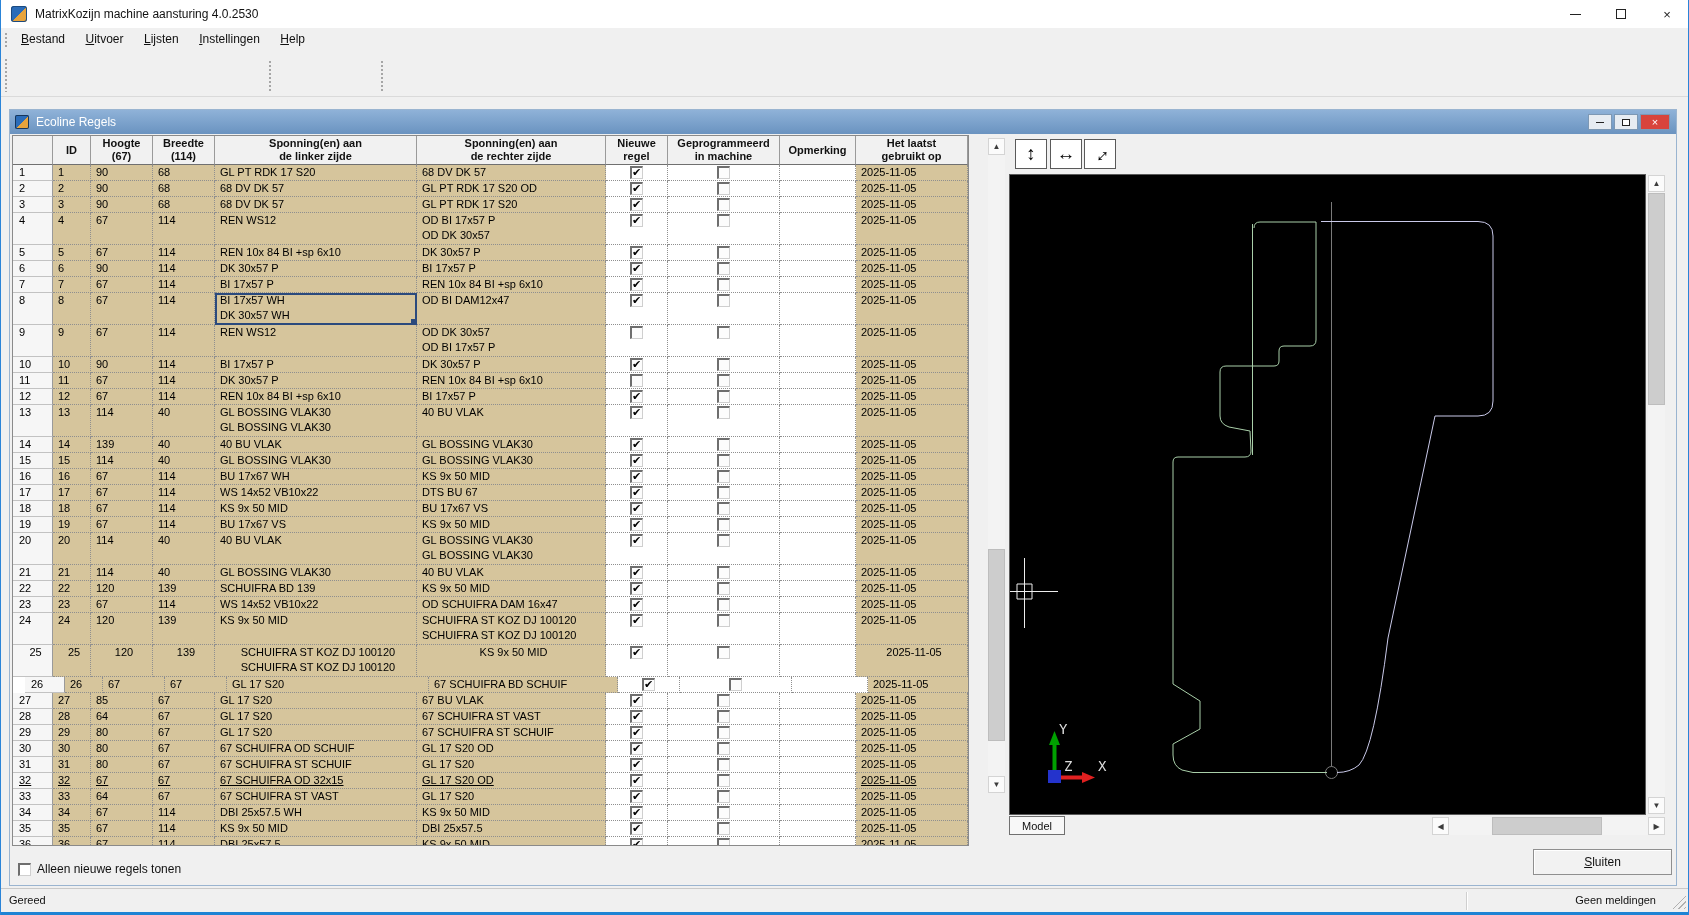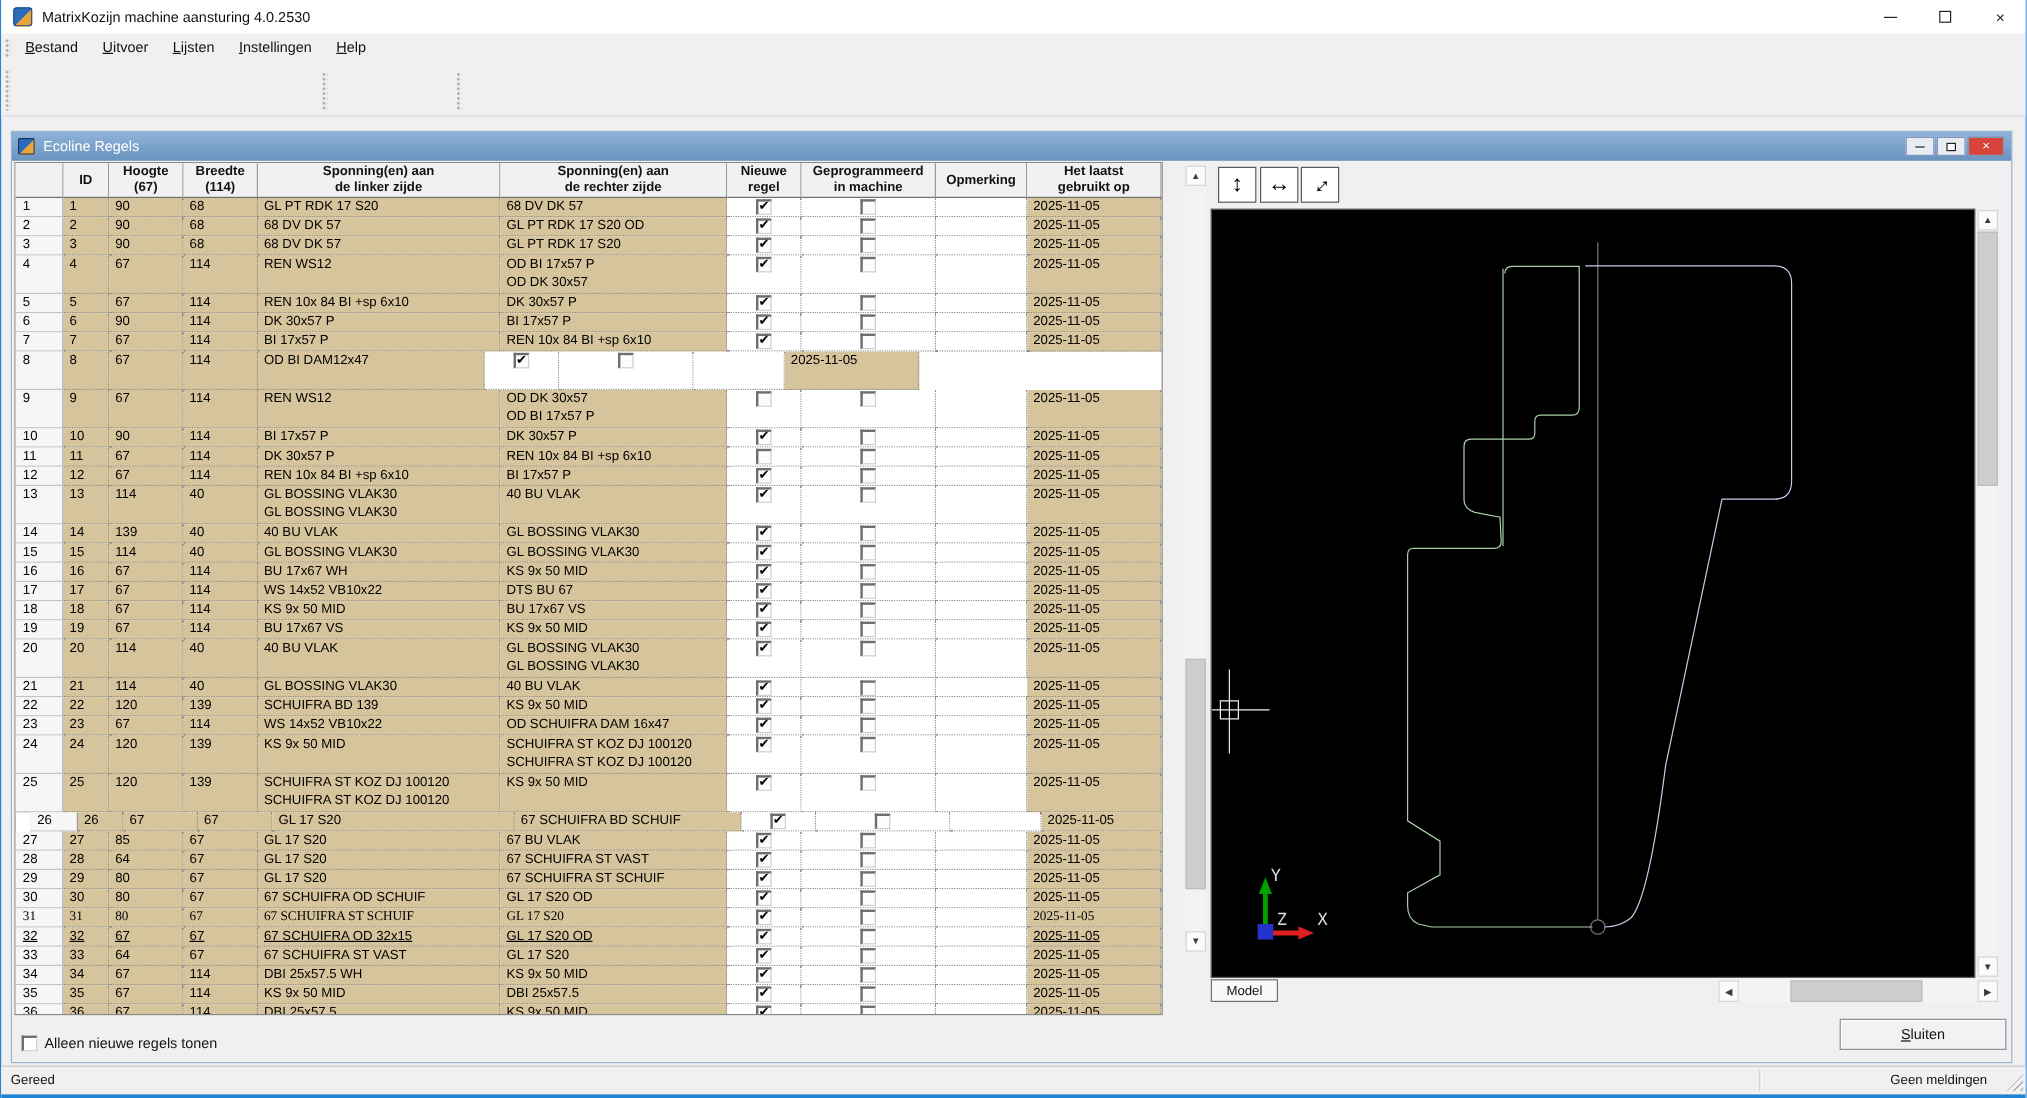--- a/index.html
+++ b/index.html
@@ -499,20 +499,24 @@
             </div>
             <div class="tcell c-tan" style="width: 38px;">
               <div class="ln">8</div>
             </div>
             <div class="tcell c-tan" style="width: 62px;">
               <div class="ln">67</div>
             </div>
             <div class="tcell c-tan" style="width: 62px;">
               <div class="ln">114</div>
             </div>
+            <div class="tcell c-tan selected" style="width: 202px;">
+              <div class="ln">BI 17x57 WH</div>
+              <div class="ln">DK 30x57 WH</div>
+            </div>
             <div class="tcell c-tan" style="width: 189px;">
               <div class="ln">OD BI DAM12x47</div>
             </div>
             <div class="tcell c-white c-check" style="width: 62px;">
               <span class="cb on"></span>
             </div>
             <div class="tcell c-white c-check" style="width: 112px;">
               <span class="cb"></span>
             </div>
             <div class="tcell c-white" style="width: 76px;">
@@ -902,21 +906,21 @@
             <div class="tcell c-white c-check" style="width: 112px;">
               <span class="cb"></span>
             </div>
             <div class="tcell c-white" style="width: 76px;">
               <div class="ln"></div>
             </div>
             <div class="tcell c-tan" style="width: 112px;">
               <div class="ln">2025-11-05</div>
             </div>
           </div>
-          <div class="trow" style="height: 16px; align-items: flex-end;">
+          <div class="trow" style="height: 16px;">
             <div class="tcell c-num" style="width: 40px;">
               <div class="ln">21</div>
             </div>
             <div class="tcell c-tan" style="width: 38px;">
               <div class="ln">21</div>
             </div>
             <div class="tcell c-tan" style="width: 62px;">
               <div class="ln">114</div>
             </div>
             <div class="tcell c-tan" style="width: 62px;">
@@ -1031,21 +1035,21 @@
             <div class="tcell c-white c-check" style="width: 112px;">
               <span class="cb"></span>
             </div>
             <div class="tcell c-white" style="width: 76px;">
               <div class="ln"></div>
             </div>
             <div class="tcell c-tan" style="width: 112px;">
               <div class="ln">2025-11-05</div>
             </div>
           </div>
-          <div class="trow" style="height: 32px;">
+          <div class="trow" style="height: 32px; text-align: center;">
             <div class="tcell c-num" style="width: 40px;">
               <div class="ln">25</div>
             </div>
             <div class="tcell c-tan" style="width: 38px;">
               <div class="ln">25</div>
             </div>
             <div class="tcell c-tan" style="width: 62px;">
               <div class="ln">120</div>
             </div>
             <div class="tcell c-tan" style="width: 62px;">
@@ -1224,21 +1228,21 @@
             <div class="tcell c-white c-check" style="width: 112px;">
               <span class="cb"></span>
             </div>
             <div class="tcell c-white" style="width: 76px;">
               <div class="ln"></div>
             </div>
             <div class="tcell c-tan" style="width: 112px;">
               <div class="ln">2025-11-05</div>
             </div>
           </div>
-          <div class="trow" style="height: 16px; font-family: Liberation Serif, serif;">
+          <div class="trow" style="height: 16px;">
             <div class="tcell c-num" style="width: 40px;">
               <div class="ln">31</div>
             </div>
             <div class="tcell c-tan" style="width: 38px;">
               <div class="ln">31</div>
             </div>
             <div class="tcell c-tan" style="width: 62px;">
               <div class="ln">80</div>
             </div>
             <div class="tcell c-tan" style="width: 62px;">

